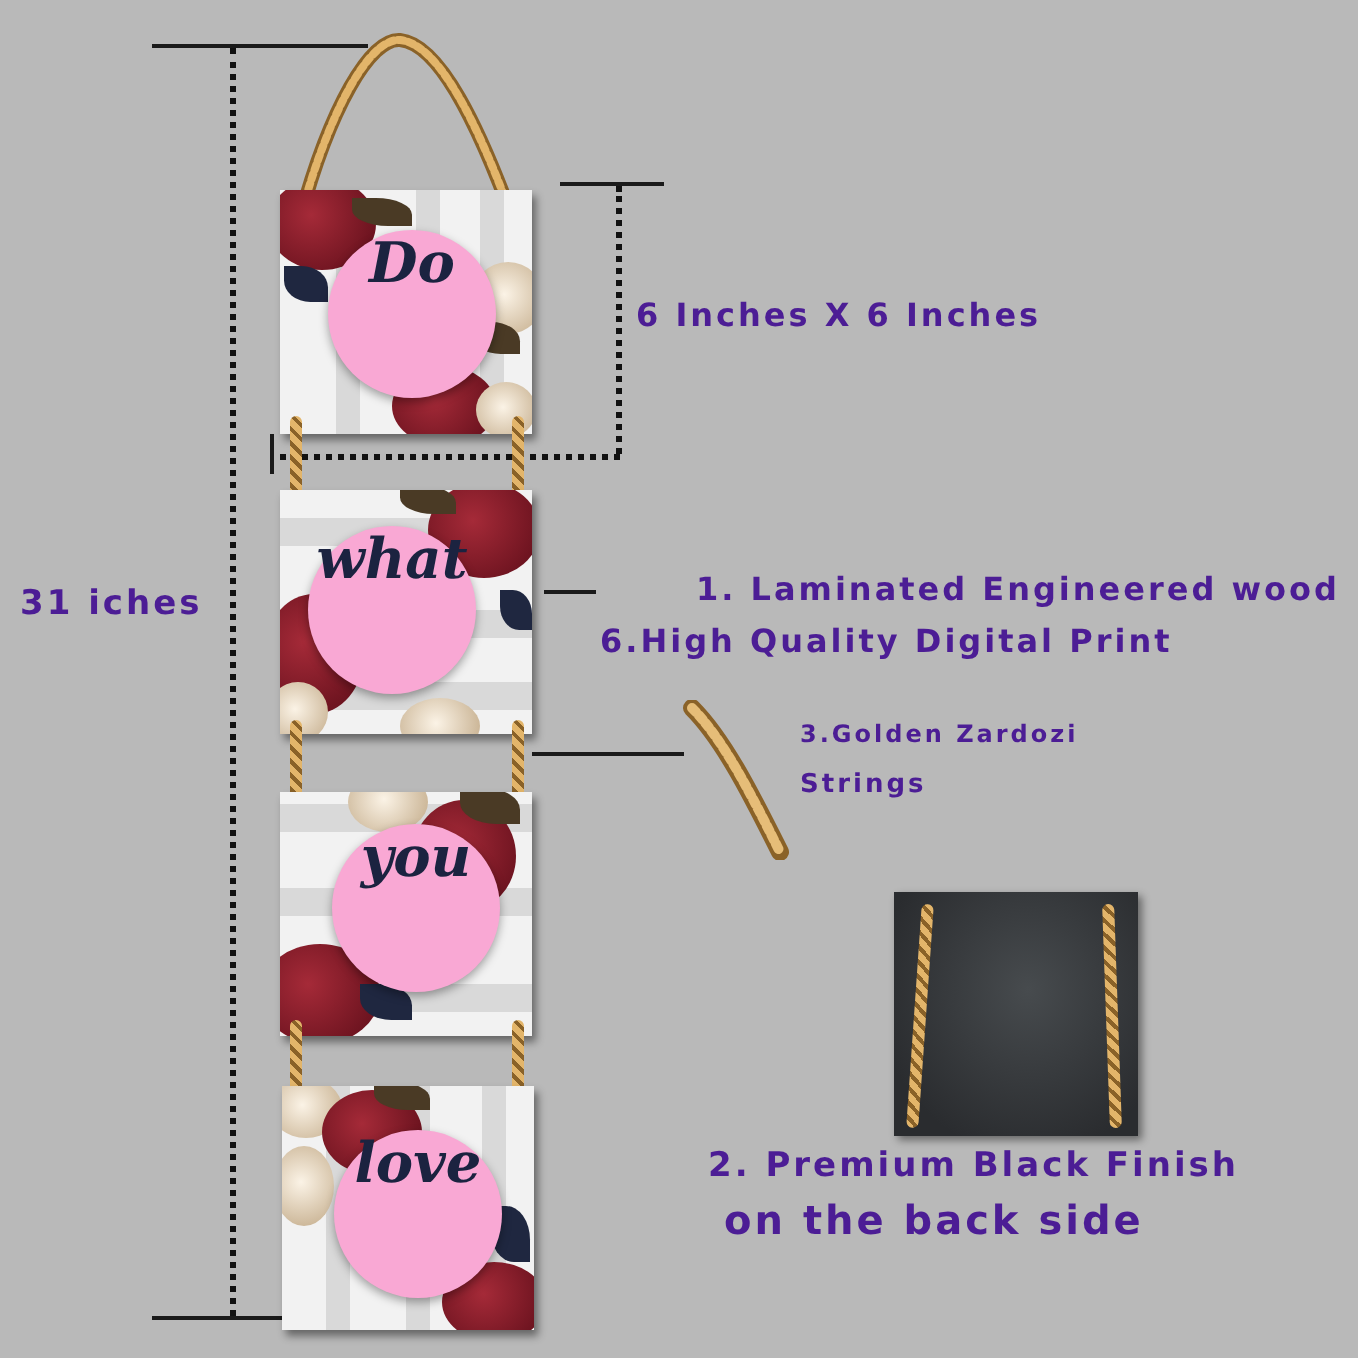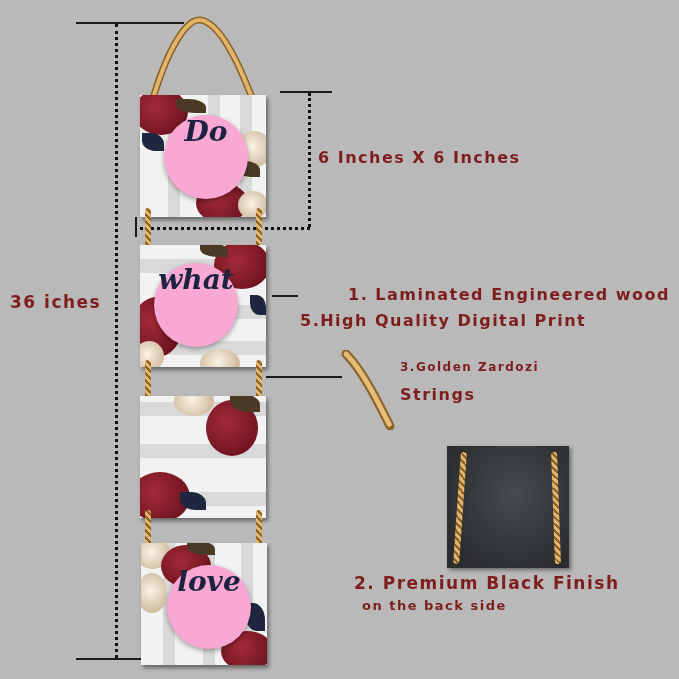--- a/index.html
+++ b/index.html
@@ -2,21 +2,21 @@
 <html><head>
 <meta charset="utf-8">
 <style>
   html, body { margin:0; padding:0; }
   body { width:679px; height:679px; background:#b9b9b9; position:relative; overflow:hidden;
          font-family:"DejaVu Sans", sans-serif; }
   .abs { position:absolute; }
   .hline { position:absolute; height:2px; background:#1a1a1a; }
   .vdot { position:absolute; width:0; border-left:3px dotted #111; }
   .hdot { position:absolute; height:0; border-top:3px dotted #111; }
-  .label { position:absolute; font-weight:bold; color:#7f1d1d; letter-spacing:1.5px; white-space:nowrap; }
+  .label { position:absolute; font-weight:bold; color:#4c1d95; letter-spacing:1.5px; white-space:nowrap; }
   .panel { position:absolute; width:126px; height:122px; background:#f2f2f2;
            box-shadow:2px 3px 4px rgba(0,0,0,0.45); overflow:hidden; }
   .stripe-h { position:absolute; left:0; right:0; height:14px; background:#d9d9d9; }
   .stripe-v { position:absolute; top:0; bottom:0; width:12px; background:#d9d9d9; }
   .flower { position:absolute; border-radius:50%; }
   .red { background:radial-gradient(circle at 40% 40%, #a52a38, #6e1420 75%); }
   .cream { background:radial-gradient(circle at 45% 45%, #fbf3e6, #cdb89a 80%); }
   .leaf { position:absolute; background:#4a3a25; border-radius:0 60% 0 60%; }
   .leaf.dark { background:#1f2740; }
   .circle { position:absolute; width:84px; height:84px; border-radius:50%; background:#f9a8d4;
@@ -28,21 +28,21 @@
   .back-panel { position:absolute; left:447px; top:446px; width:122px; height:122px;
                 background:radial-gradient(ellipse at 55% 40%, #474b4e, #2a2c2f 80%);
                 box-shadow:2px 2px 4px rgba(0,0,0,0.45); }
 </style>
 </head>
 <body>
 
 <div class="hline" style="left:76px;top:22px;width:108px;"></div>
 <div class="vdot" style="left:115px;top:24px;height:634px;"></div>
 <div class="hline" style="left:76px;top:658px;width:66px;"></div>
-<div class="label" style="left:10px;top:292px;font-size:17px;">36 iches</div>
+<div class="label" style="left:10px;top:292px;font-size:17px;">31 iches</div>
 
 <div class="hline" style="left:280px;top:91px;width:52px;"></div>
 <div class="vdot" style="left:308px;top:93px;height:134px;"></div>
 <div class="hdot" style="left:140px;top:227px;width:170px;"></div>
 <div class="abs" style="left:135px;top:217px;width:2px;height:20px;background:#1a1a1a;"></div>
 <div class="label" style="left:318px;top:148px;font-size:16px;">6 Inches X 6 Inches</div>
 
 <svg class="abs" style="left:140px;top:14px;" width="130" height="100" viewBox="0 0 130 100">
   <path d="M10 95 C 25 40, 45 5, 60 6 C 80 8, 100 50, 118 100" fill="none" stroke="#8a6228" stroke-width="7" stroke-linecap="round"></path>
   <path d="M10 95 C 25 40, 45 5, 60 6 C 80 8, 100 50, 118 100" fill="none" stroke="#e3b56a" stroke-width="4" stroke-dasharray="3 2" stroke-linecap="round"></path>
@@ -87,20 +87,23 @@
 
 <div class="panel" style="left:140px;top:396px;">
   <div class="stripe-h" style="top:6px;"></div>
     <div class="stripe-h" style="top:48px;"></div>
     <div class="stripe-h" style="top:96px;"></div>
   <div class="flower cream" style="left:34px;top:-10px;width:40px;height:30px;"></div>
   <div class="flower red" style="left:66px;top:4px;width:52px;height:56px;"></div>
   <div class="leaf" style="left:90px;top:-2px;width:30px;height:18px;"></div>
   <div class="flower red" style="left:-10px;top:76px;width:60px;height:50px;"></div>
   <div class="leaf dark" style="left:40px;top:96px;width:26px;height:18px;"></div>
+  <div class="circle" style="left:26px;top:16px;">
+    <span class="word">you</span>
+  </div>
 </div>
 
 <div class="rope" style="left:145px;top:510px;height:40px;"></div>
 <div class="rope" style="left:256px;top:510px;height:40px;"></div>
 
 <div class="panel" style="left:141px;top:543px;">
   <div class="stripe-v" style="left:22px;"></div>
     <div class="stripe-v" style="left:62px;"></div>
     <div class="stripe-v" style="left:100px;"></div>
   <div class="flower cream" style="left:-6px;top:-4px;width:36px;height:30px;"></div>
@@ -109,28 +112,28 @@
   <div class="flower cream" style="left:-4px;top:30px;width:30px;height:40px;"></div>
   <div class="flower red" style="left:80px;top:88px;width:52px;height:40px;"></div>
   <div class="leaf dark" style="left:104px;top:60px;width:20px;height:28px;"></div>
   <div class="circle" style="left:26px;top:22px;">
     <span class="word">love</span>
   </div>
 </div>
 
 <div class="hline" style="left:272px;top:295px;width:26px;"></div>
 <div class="label" style="left:300px;top:285px;font-size:16px;margin-left:48px;">1. Laminated Engineered wood</div>
-<div class="label" style="left:300px;top:311px;font-size:16px;">5.High Quality Digital Print</div>
+<div class="label" style="left:300px;top:311px;font-size:16px;">6.High Quality Digital Print</div>
 
 <div class="hline" style="left:266px;top:376px;width:76px;"></div>
 <svg class="abs" style="left:340px;top:350px;" width="60" height="80" viewBox="0 0 60 80">
   <path d="M6 4 C 22 20, 36 48, 50 76" fill="none" stroke="#8a6228" stroke-width="9" stroke-linecap="round"></path>
   <path d="M6 4 C 22 20, 36 48, 50 76" fill="none" stroke="#e6bd78" stroke-width="5" stroke-dasharray="3 2" stroke-linecap="round"></path>
 </svg>
 <div class="label" style="left:400px;top:360px;font-size:12px;">3.Golden Zardozi</div>
-<div class="label" style="left:400px;top:385px;font-size:16px;">Strings</div>
+<div class="label" style="left:400px;top:385px;font-size:13px;">Strings</div>
 
 <div class="back-panel">
   <div class="rope" style="left:10px;top:6px;height:112px;transform:rotate(4deg);"></div>
   <div class="rope" style="left:106px;top:6px;height:112px;transform:rotate(-2deg);"></div>
 </div>
 <div class="label" style="left:354px;top:573px;font-size:17px;">2. Premium Black Finish</div>
-<div class="label" style="left:362px;top:598px;font-size:13px;">on the back side</div>
+<div class="label" style="left:362px;top:598px;font-size:20px;">on the back side</div>
 
 </body></html>

